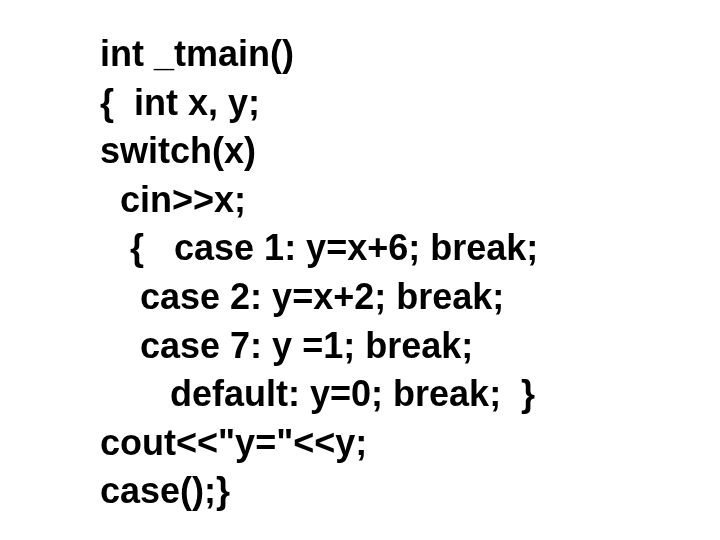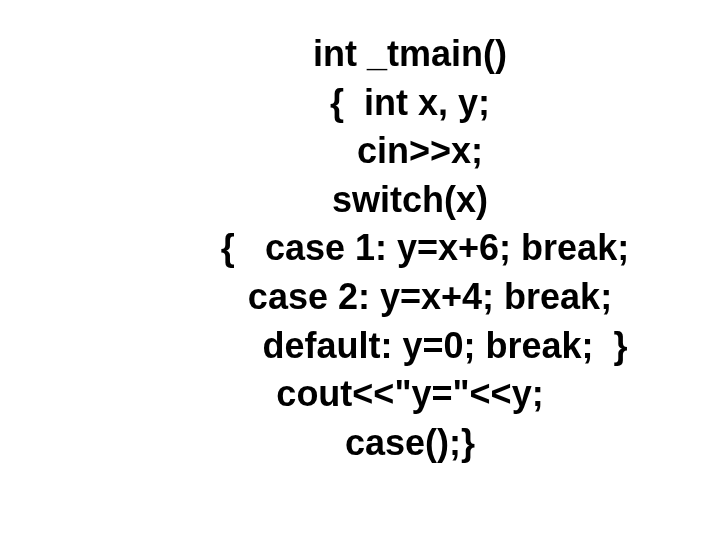--- a/index.html
+++ b/index.html
@@ -1,19 +1,18 @@
 <!DOCTYPE html>
 <html><head>
   <meta charset="utf-8">
   <style>
     * {
       margin: 0;
       padding: 0;
       box-sizing: border-box;
-      text-align: center;
     }
     body {
       width: 720px;
       height: 540px;
       background: #ffffff;
       font-family: Arial, Helvetica, sans-serif;
       font-weight: bold;
       font-size: 36px;
       color: #000000;
       padding: 30px 0 0 100px;
@@ -22,20 +21,21 @@
     .code-line {
       white-space: pre;
     }
   </style>
 </head>
 <body>
 
 <div>
   <div class="code-line">int _tmain()</div>
   <div class="code-line">{  int x, y;</div>
+  <div class="code-line">switch(x)</div>
   <div class="code-line">  cin&gt;&gt;x;</div>
-  <div class="code-line">switch(x)</div>
   <div class="code-line">   {   case 1: y=x+6; break;</div>
-  <div class="code-line">    case 2: y=x+4; break;</div>
+  <div class="code-line">    case 2: y=x+2; break;</div>
+  <div class="code-line">    case 7: y =1; break;</div>
   <div class="code-line">       default: y=0; break;  }</div>
   <div class="code-line">cout&lt;&lt;"y="&lt;&lt;y;</div>
   <div class="code-line">case();}</div>
 </div>
 
 </body></html>

